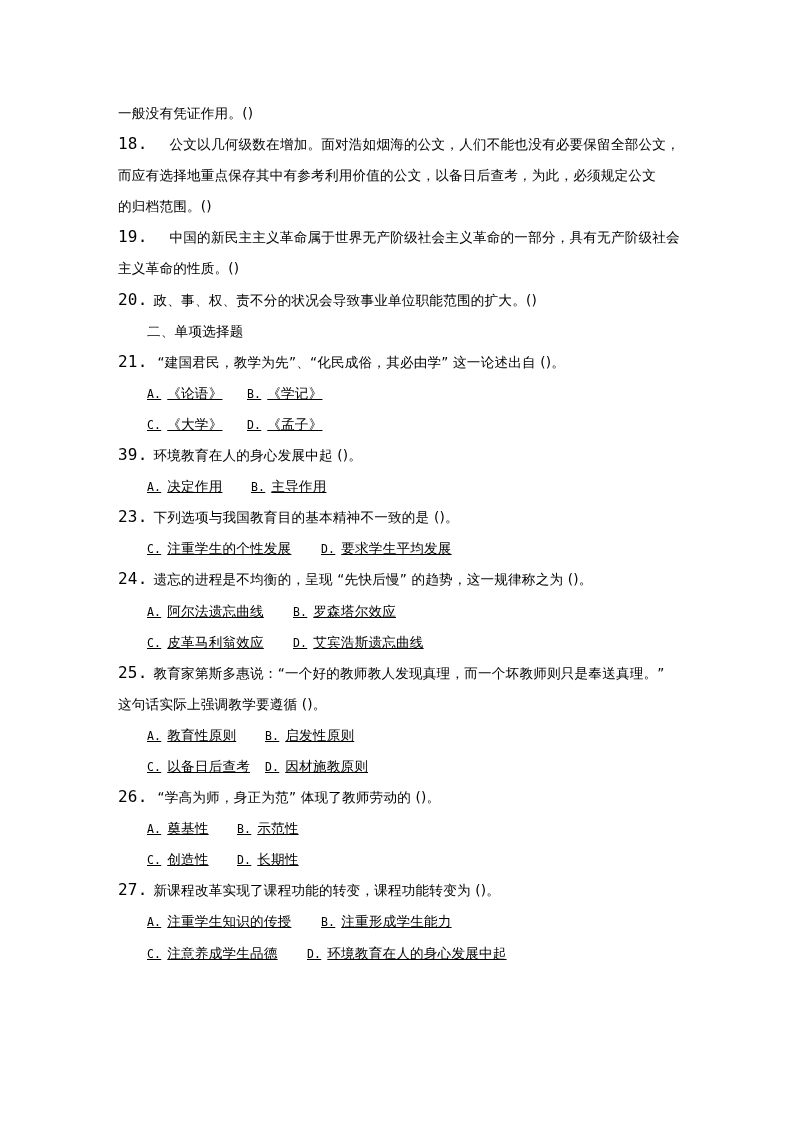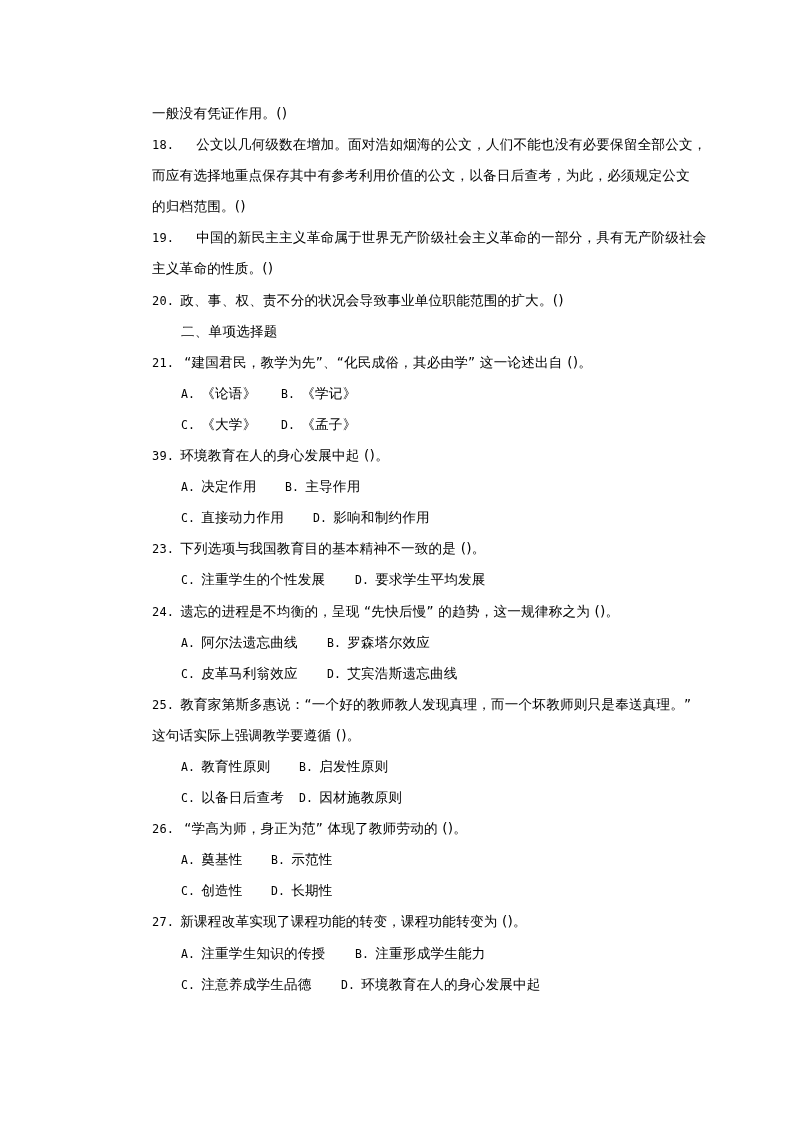--- a/index.html
+++ b/index.html
@@ -4,26 +4,26 @@
 <style>
   html, body { margin: 0; padding: 0; background: #ffffff; }
   body {
     width: 794px; height: 1123px; position: relative; overflow: hidden;
     font-family: "DejaVu Sans", "Liberation Sans", sans-serif;
     color: #000000;
   }
   .page { position: absolute; left: 118px; top: 102px; width: 560px; }
   .line {
     height: 31.1px; line-height: 22px; font-size: 13.6px;
-    white-space: nowrap; letter-spacing: 0.2px; margin-left: 34px;
+    white-space: nowrap; letter-spacing: 0.2px;
   }
-  .num { font-family: "DejaVu Sans Mono", "Liberation Mono", monospace; font-size: 12px; }
+  .num { font-family: "DejaVu Sans Mono", "Liberation Mono", monospace; font-size: 16px; }
   .gap { display: inline-block; width: 14px; }
   .indent { padding-left: 29px; }
-  .opt { display: inline-block; }
+  .opt { display: inline-block; text-decoration: underline; }
   .opt .lbl { font-family: "DejaVu Sans Mono", "Liberation Mono", monospace; font-size: 11.5px; margin-right: 6px; }
 </style>
 </head>
 <body>
 
 <div class="page">
 
   <div class="line">一般没有凭证作用。()</div>
 
   <div class="line"><span class="num">18.</span><span class="gap" style="width:22px"></span><span>公文以几何级数在增加。面对浩如烟海的公文，人们不能也没有必要保留全部公文，</span></div>
@@ -41,23 +41,20 @@
   <div class="line indent">
     <span class="opt" style="width:100px"><span class="lbl">A.</span><span>《论语》</span></span><span class="opt"><span class="lbl">B.</span><span>《学记》</span></span>
   </div>
   <div class="line indent">
     <span class="opt" style="width:100px"><span class="lbl">C.</span><span>《大学》</span></span><span class="opt"><span class="lbl">D.</span><span>《孟子》</span></span>
   </div>
 
   <div class="line"><span class="num">39.</span><span class="gap" style="width:6px"></span><span>环境教育在人的身心发展中起 ()。</span></div>
   <div class="line indent">
     <span class="opt" style="width:104px"><span class="lbl">A.</span><span>决定作用</span></span><span class="opt"><span class="lbl">B.</span><span>主导作用</span></span>
-  </div>
-  <div class="line indent">
-    <span class="opt" style="width:132px"><span class="lbl">C.</span><span>直接动力作用</span></span><span class="opt"><span class="lbl">D.</span><span>影响和制约作用</span></span>
   </div>
 
   <div class="line"><span class="num">23.</span><span class="gap" style="width:6px"></span><span>下列选项与我国教育目的基本精神不一致的是 ()。</span></div>
   <div class="line indent">
     <span class="opt" style="width:174px"><span class="lbl">C.</span><span>注重学生的个性发展</span></span><span class="opt"><span class="lbl">D.</span><span>要求学生平均发展</span></span>
   </div>
 
   <div class="line"><span class="num">24.</span><span class="gap" style="width:6px"></span><span>遗忘的进程是不均衡的，呈现 “先快后慢” 的趋势，这一规律称之为 ()。</span></div>
   <div class="line indent">
     <span class="opt" style="width:146px"><span class="lbl">A.</span><span>阿尔法遗忘曲线</span></span><span class="opt"><span class="lbl">B.</span><span>罗森塔尔效应</span></span>

